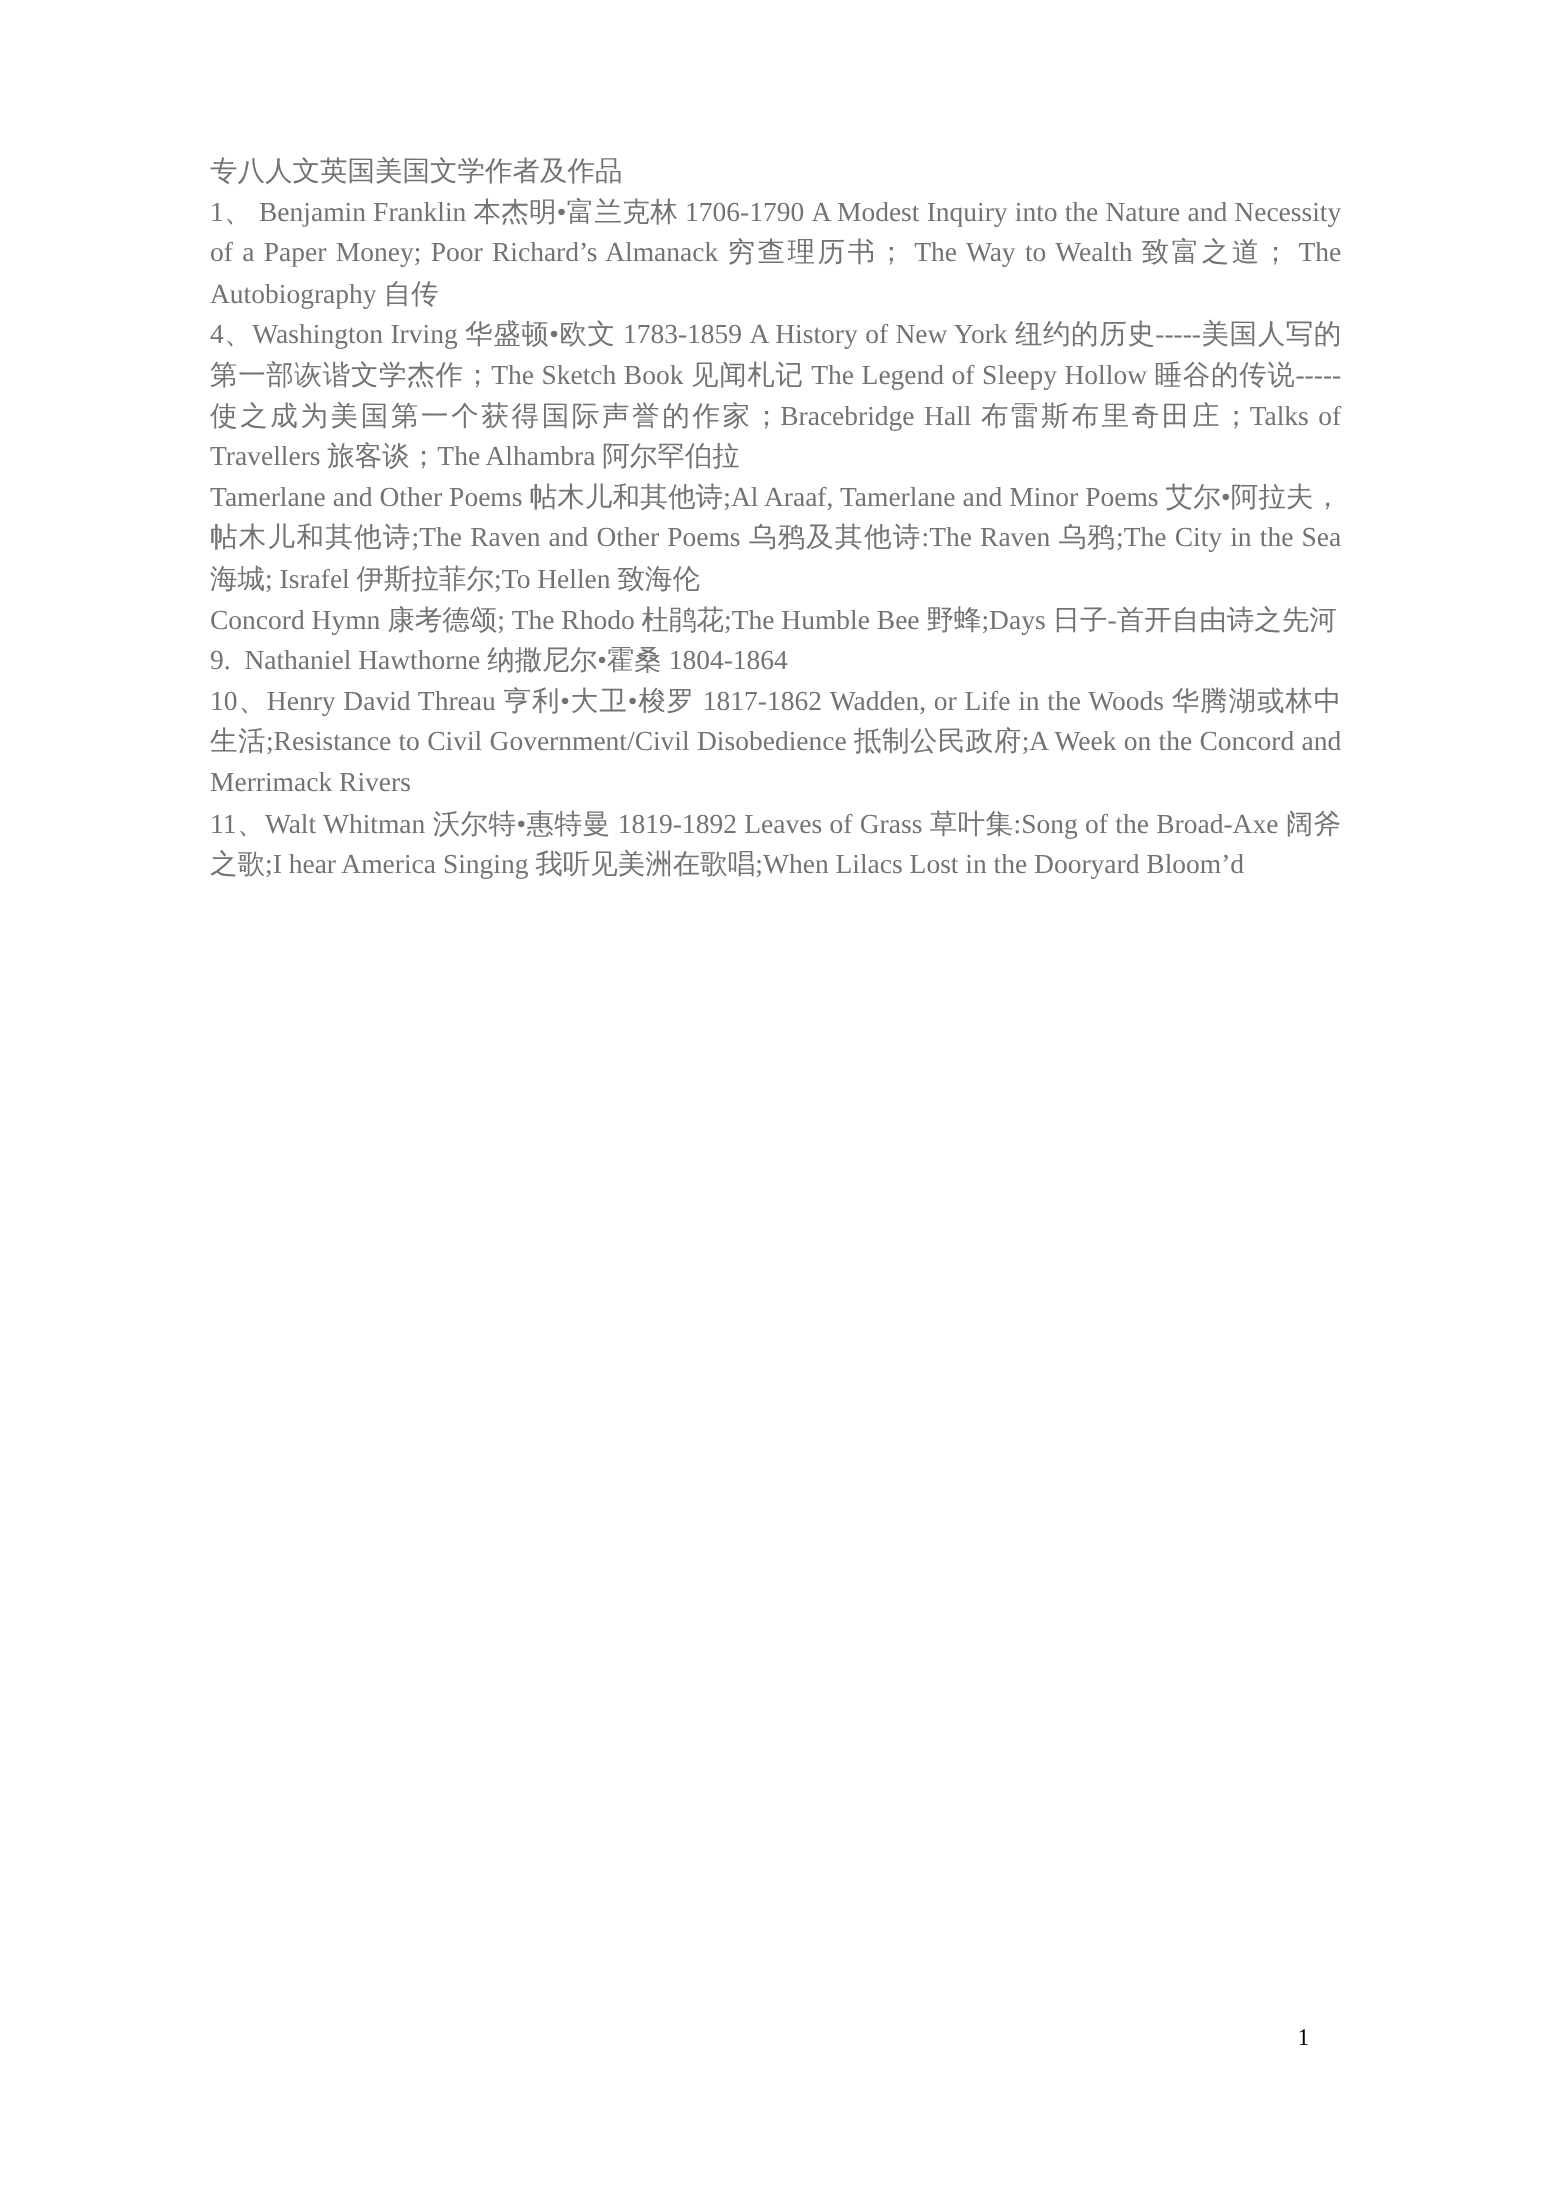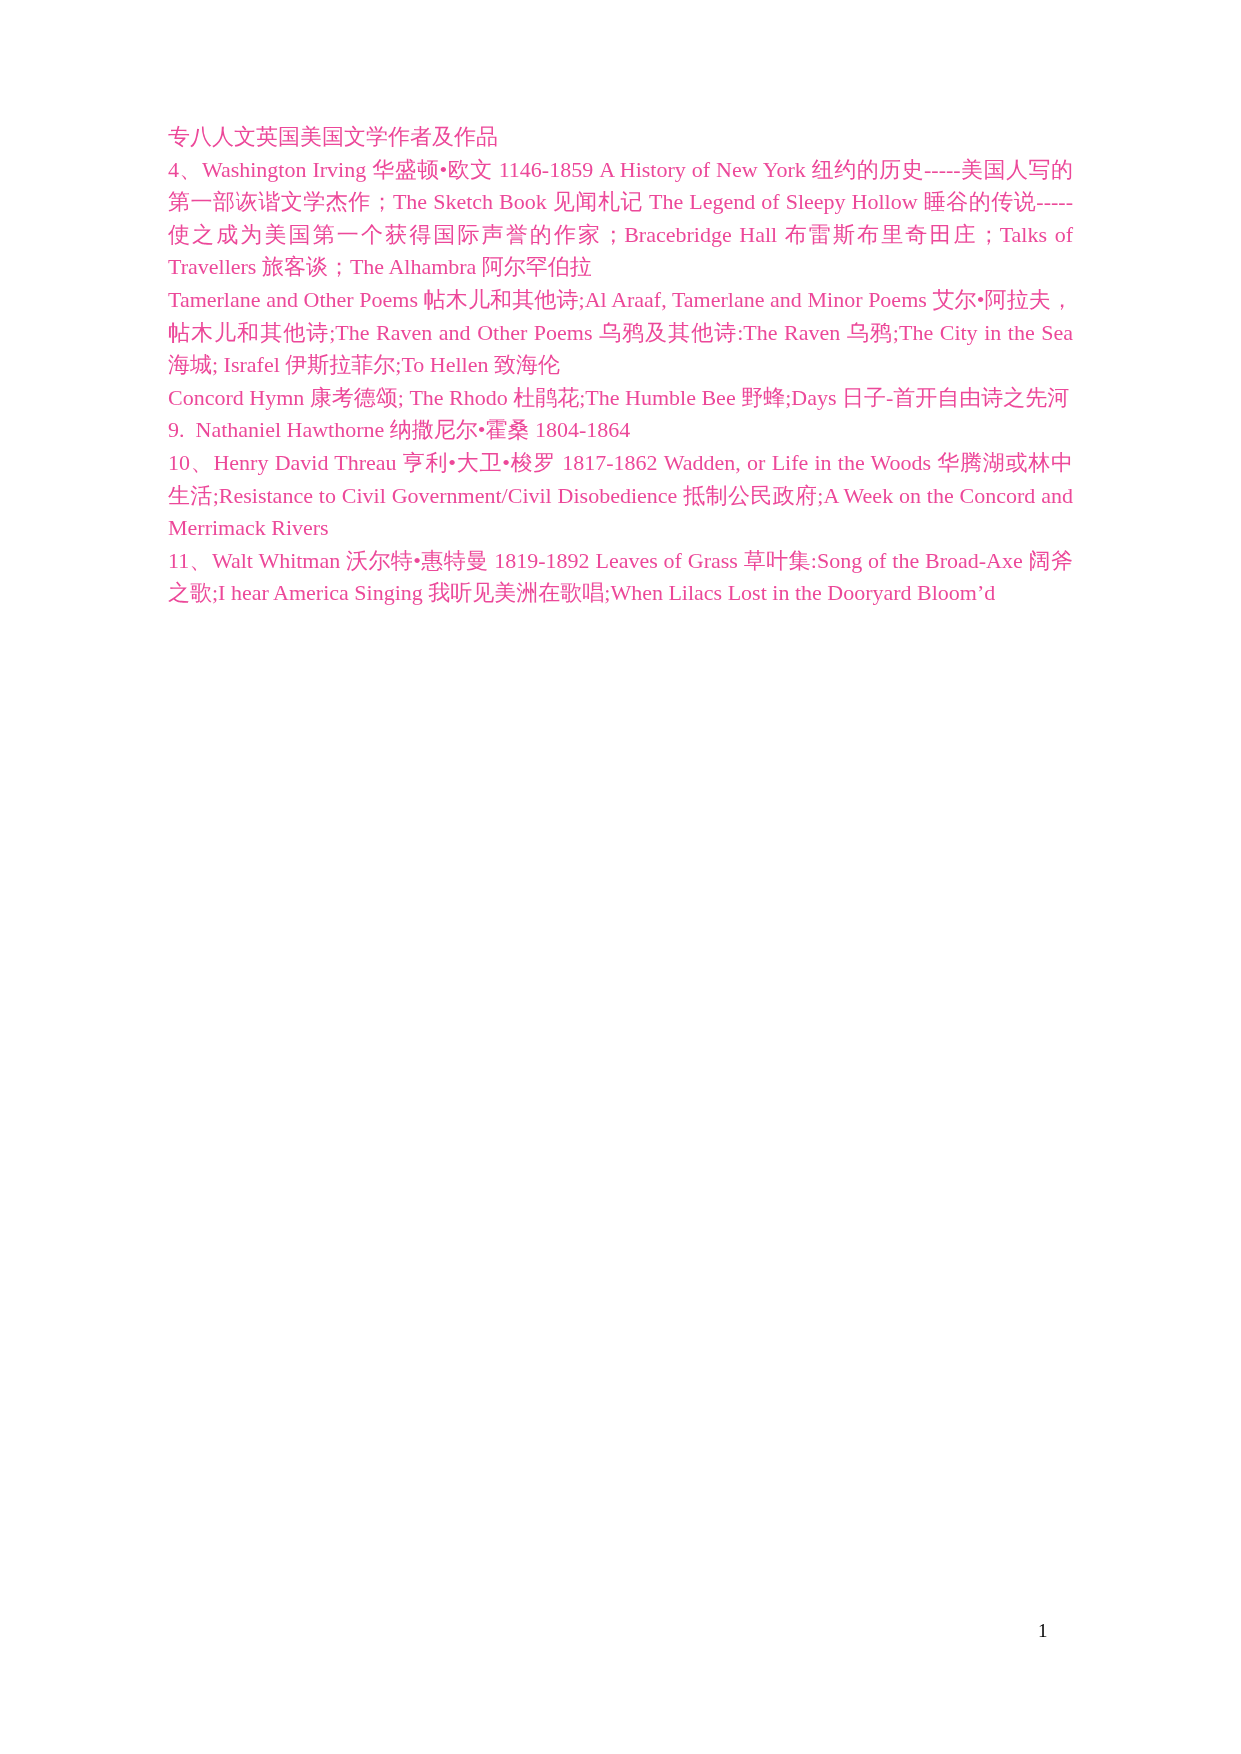--- a/index.html
+++ b/index.html
@@ -11,40 +11,41 @@
     overflow: hidden;
   }
   .content {
     position: absolute;
     left: 168px;
     top: 121px;
     width: 905px;
     font-family: "Liberation Serif", "DejaVu Serif", serif;
     font-size: 22px;
     line-height: 32.6px;
-    color: #ec4899;
+    color: #737373;
     text-align: justify;
   }
   .content p { margin: 0; padding: 0; }
   .page-number {
     position: absolute;
     left: 1038px;
     top: 1620px;
     font-family: "Liberation Serif", "DejaVu Serif", serif;
     font-size: 19px;
     color: #000000;
   }
 </style>
 </head>
 <body>
 
 <div class="page">
   <div class="content">
     <p>专八人文英国美国文学作者及作品</p>
-    <p>4、Washington Irving 华盛顿•欧文 1146-1859 A History of New York 纽约的历史-----美国人写的第一部诙谐文学杰作；The Sketch Book 见闻札记 The Legend of Sleepy Hollow 睡谷的传说-----使之成为美国第一个获得国际声誉的作家；Bracebridge Hall 布雷斯布里奇田庄；Talks of Travellers 旅客谈；The Alhambra 阿尔罕伯拉</p>
+    <p>1、 Benjamin Franklin 本杰明•富兰克林 1706-1790 A Modest Inquiry into the Nature and Necessity of a Paper Money; Poor Richard’s Almanack 穷查理历书； The Way to Wealth 致富之道； The Autobiography 自传</p>
+    <p>4、Washington Irving 华盛顿•欧文 1783-1859 A History of New York 纽约的历史-----美国人写的第一部诙谐文学杰作；The Sketch Book 见闻札记 The Legend of Sleepy Hollow 睡谷的传说-----使之成为美国第一个获得国际声誉的作家；Bracebridge Hall 布雷斯布里奇田庄；Talks of Travellers 旅客谈；The Alhambra 阿尔罕伯拉</p>
     <p>Tamerlane and Other Poems 帖木儿和其他诗;Al Araaf, Tamerlane and Minor Poems 艾尔•阿拉夫，帖木儿和其他诗;The Raven and Other Poems 乌鸦及其他诗:The Raven 乌鸦;The City in the Sea 海城; Israfel  伊斯拉菲尔;To Hellen 致海伦</p>
     <p>Concord Hymn 康考德颂; The Rhodo 杜鹃花;The Humble Bee 野蜂;Days 日子-首开自由诗之先河</p>
     <p>9.&nbsp; Nathaniel Hawthorne 纳撒尼尔•霍桑 1804-1864</p>
     <p>10、Henry David Threau 亨利•大卫•梭罗 1817-1862 Wadden, or Life in the Woods 华腾湖或林中生活;Resistance to Civil Government/Civil Disobedience 抵制公民政府;A Week on the Concord and Merrimack Rivers</p>
     <p>11、Walt Whitman 沃尔特•惠特曼 1819-1892 Leaves of Grass 草叶集:Song of the Broad-Axe 阔斧之歌;I hear America Singing 我听见美洲在歌唱;When Lilacs Lost in the Dooryard Bloom’d</p>
   </div>
   <div class="page-number">1</div>
 </div>
 
 </body></html>

